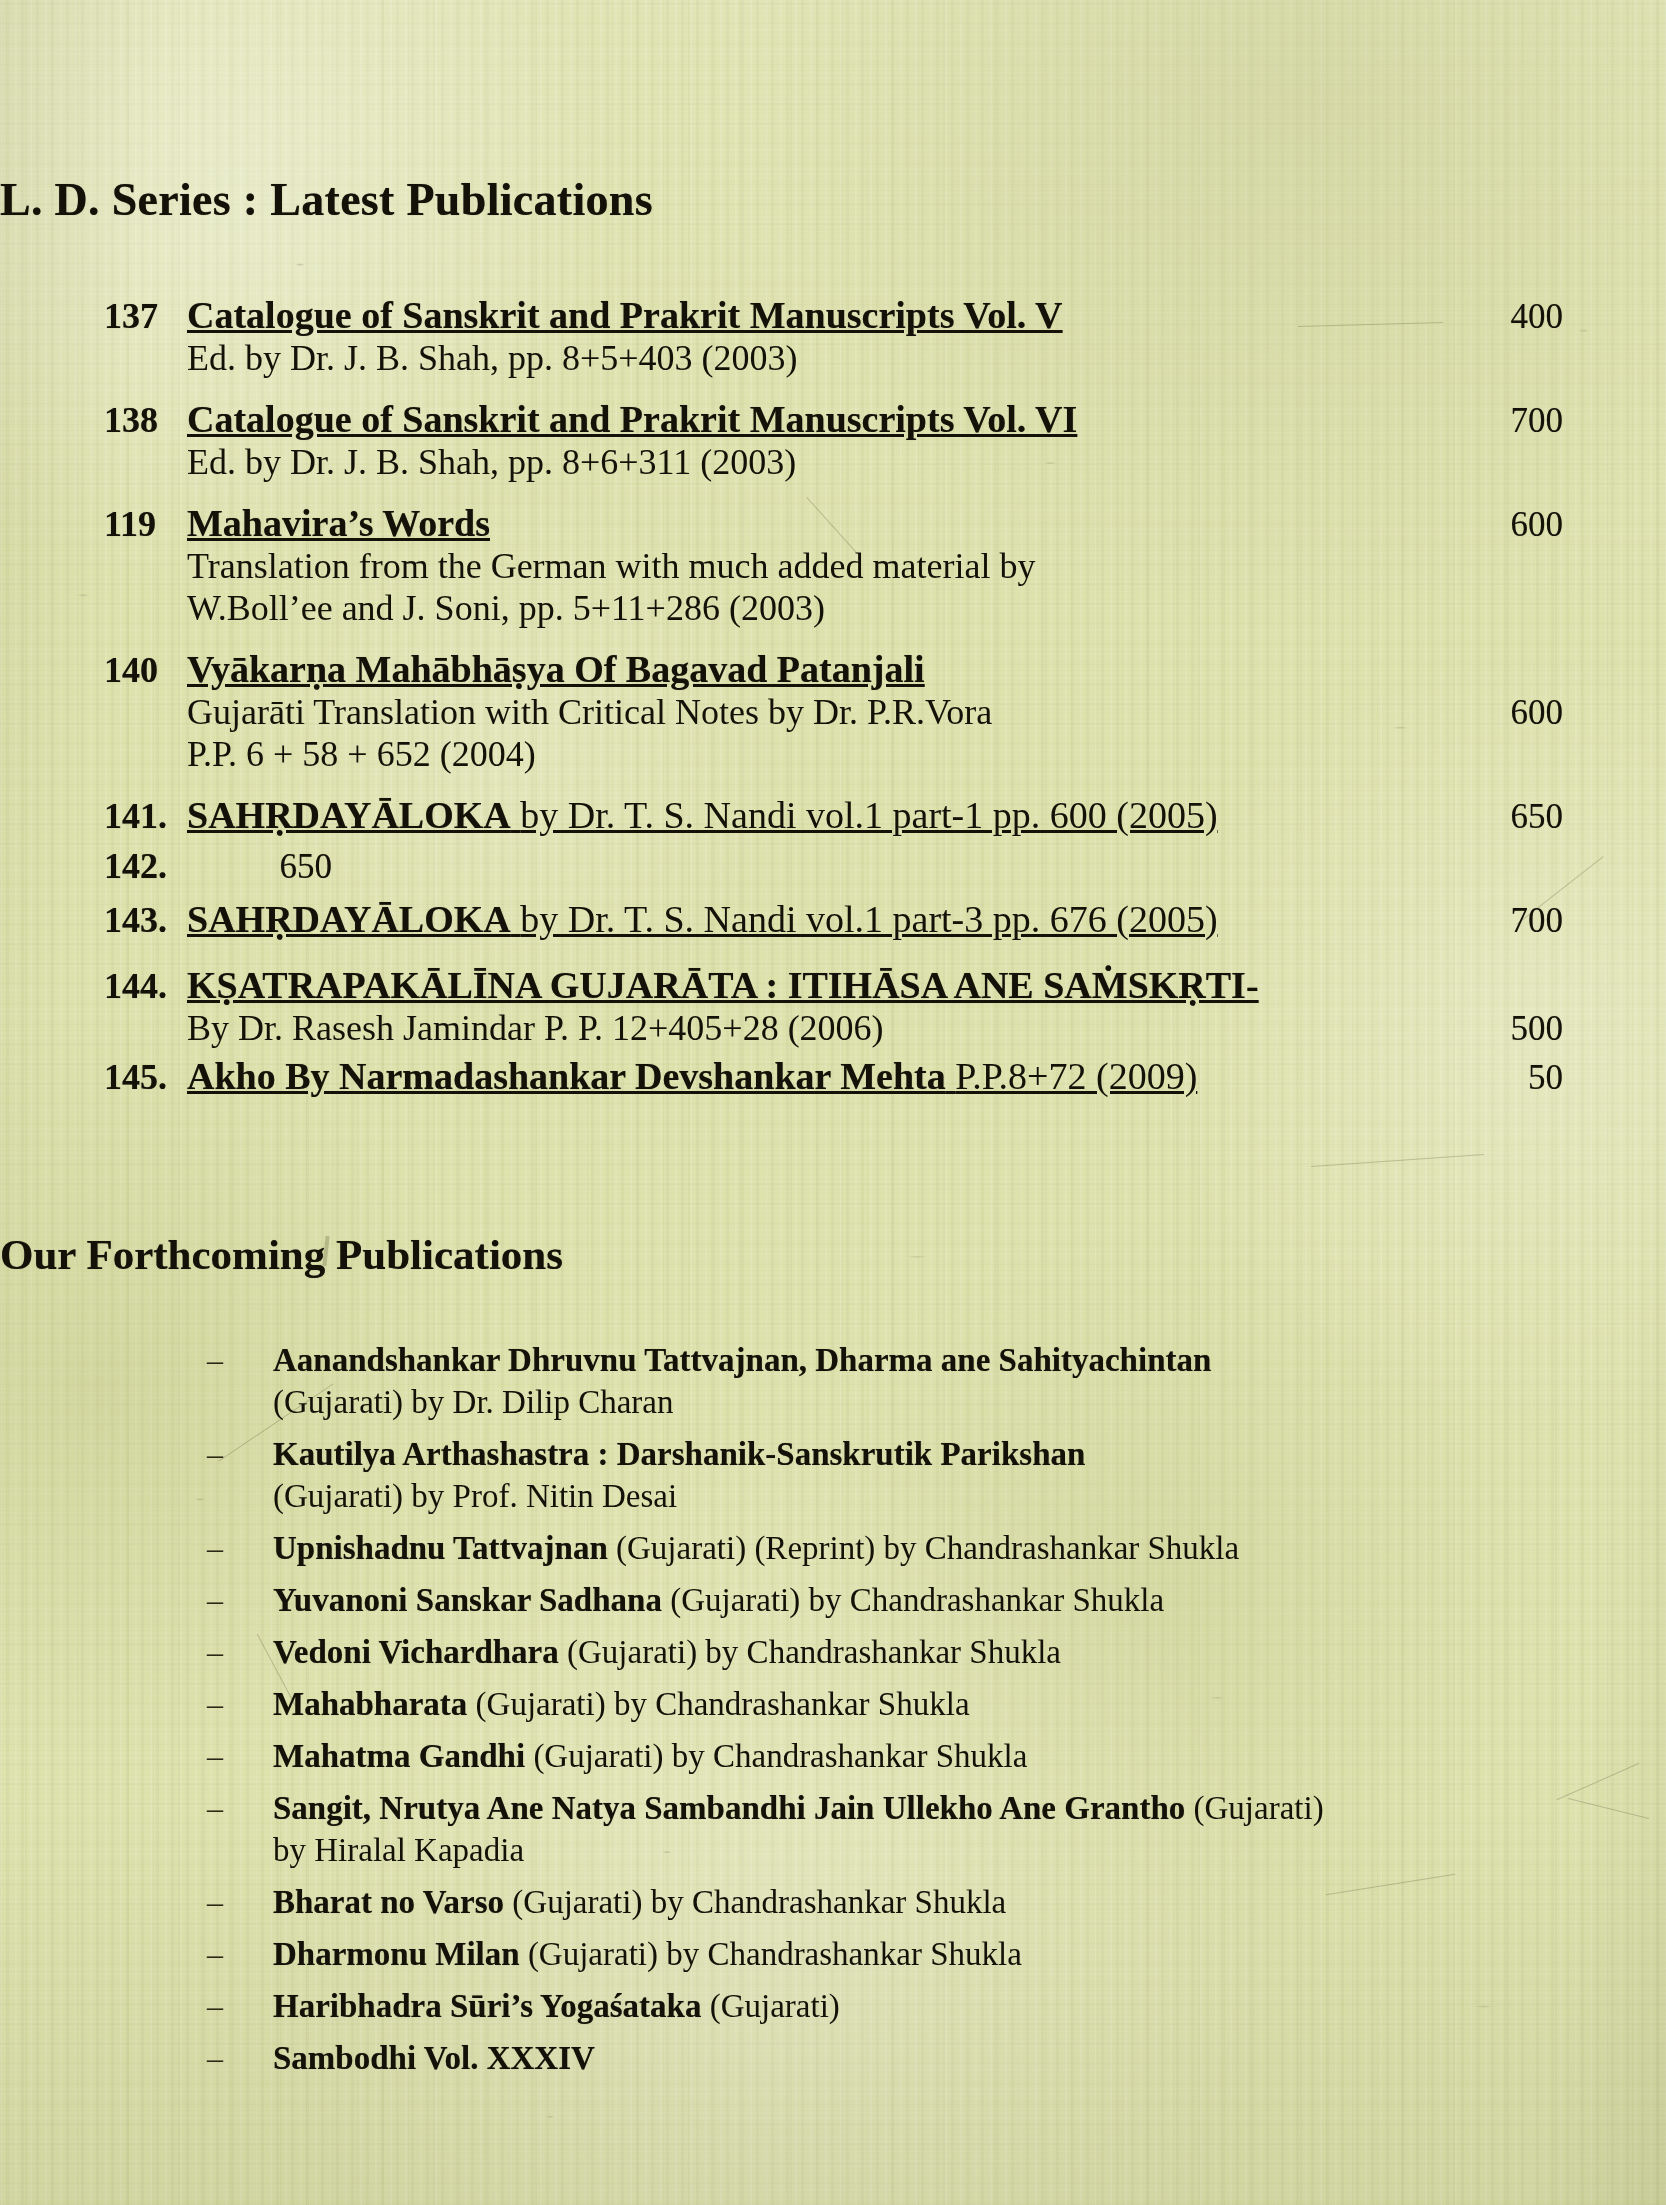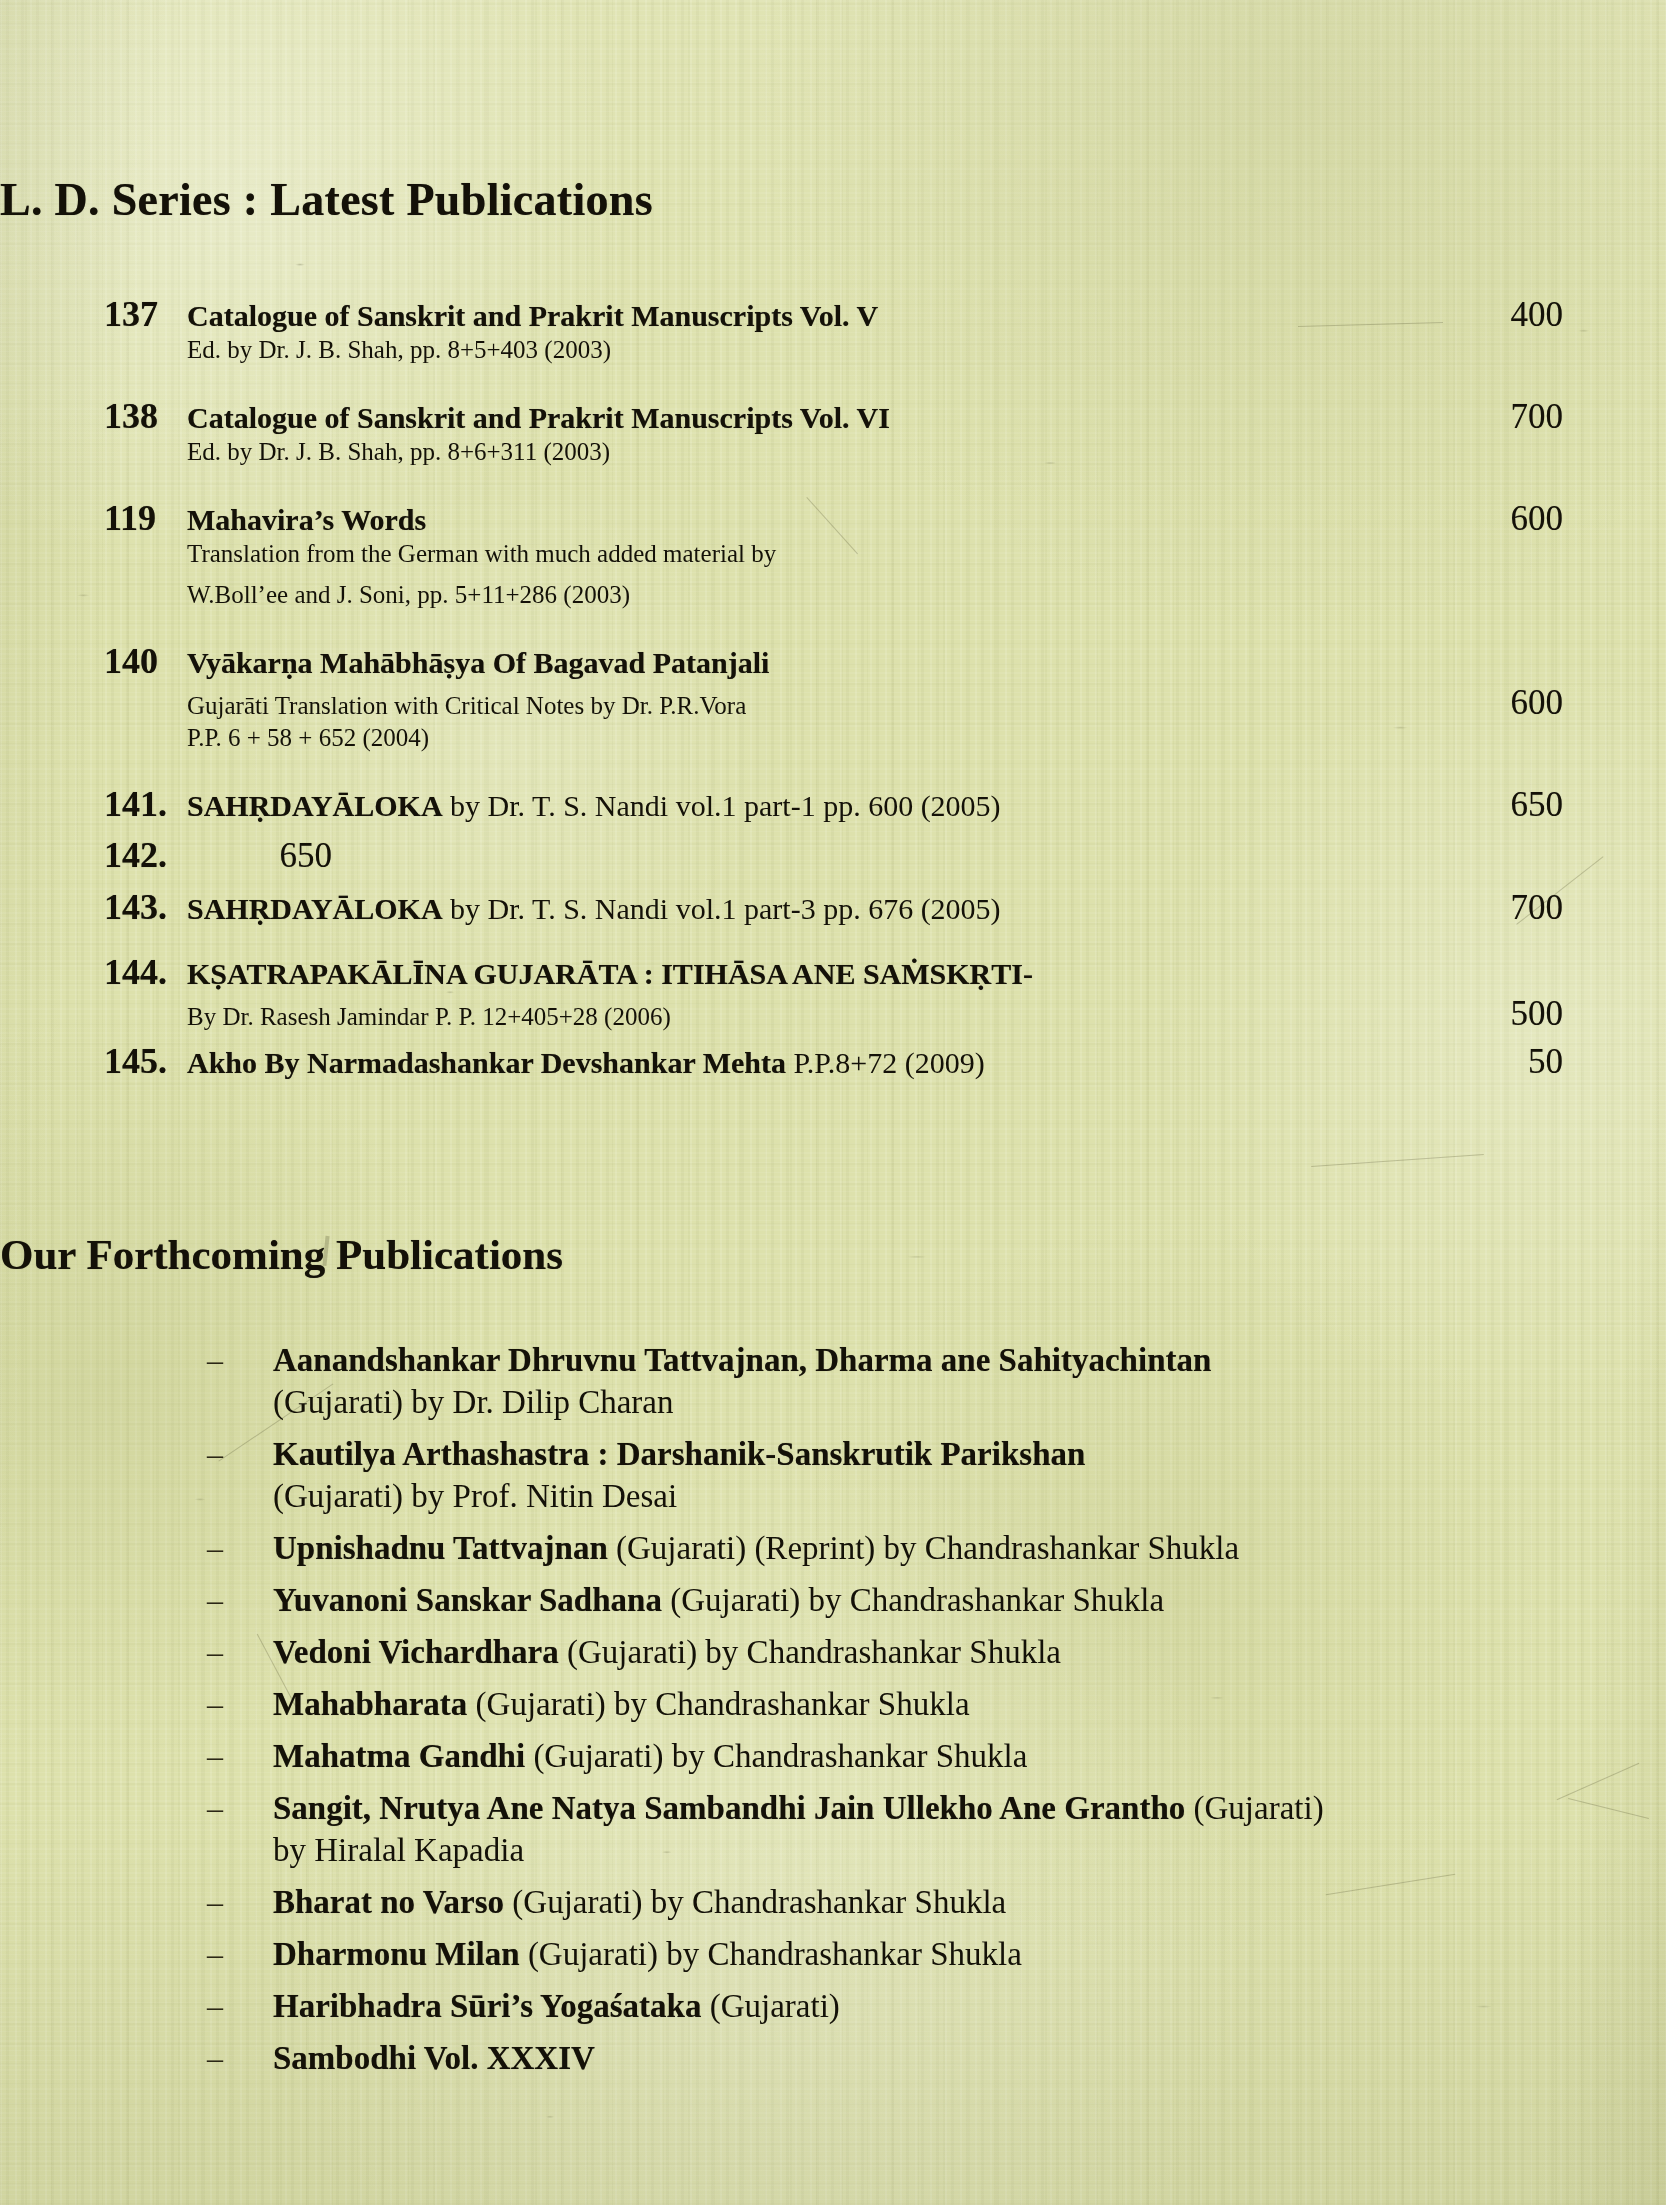--- a/index.html
+++ b/index.html
@@ -116,22 +116,23 @@
   }
   .entry-num {
     flex: 0 0 83px;
     font-size: 36px;
     font-weight: bold;
     text-align: left;
     text-shadow: 0 0 0.7px rgba(20,17,8,.5);
   }
   .entry-main {
     flex: 1 1 auto;
-    font-size: 30px;
+    font-size: 38px;
     padding-right: 21px;
+    text-decoration: underline;
   }
   .entry-main.bold {
     font-weight: bold;
     text-shadow: 0 0 0.7px rgba(20,17,8,.45);
   }
   .entry-price {
     flex: 0 0 145px;
     font-size: 35px;
     text-align: right;
     padding-right: 18px;
@@ -141,21 +142,21 @@
     position: relative;
     display: flex;
     align-items: baseline;
     min-height: 41px;
   }
   .entry-sub .sub-indent {
     flex: 0 0 83px;
   }
   .entry-sub .sub-text {
     flex: 1 1 auto;
-    font-size: 25px;
+    font-size: 36px;
     padding-right: 21px;
   }
   .entry-sub .sub-price {
     flex: 0 0 145px;
     font-size: 35px;
     text-align: right;
     padding-right: 18px;
     text-shadow: 0 0 0.7px rgba(20,17,8,.35);
   }
 

